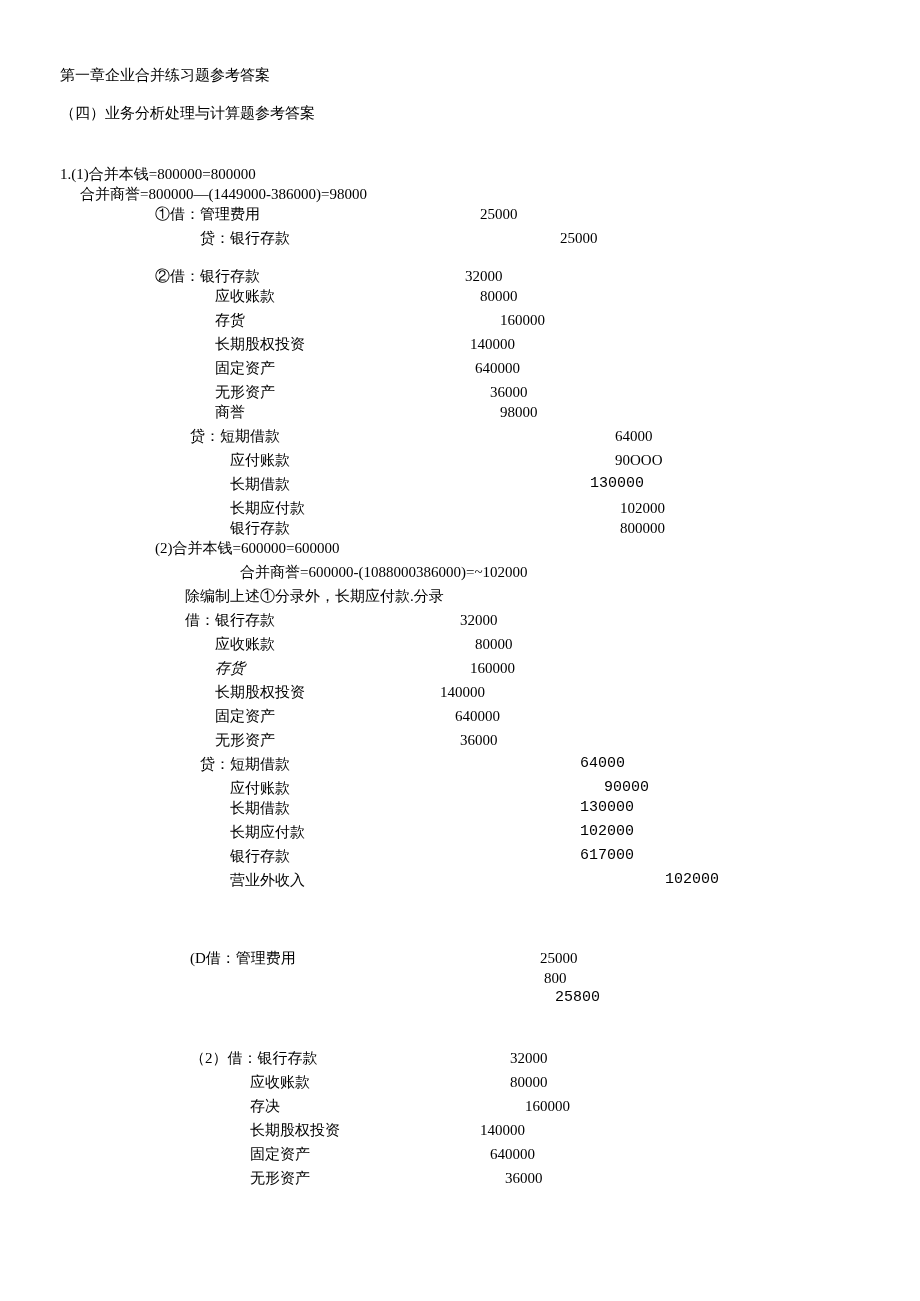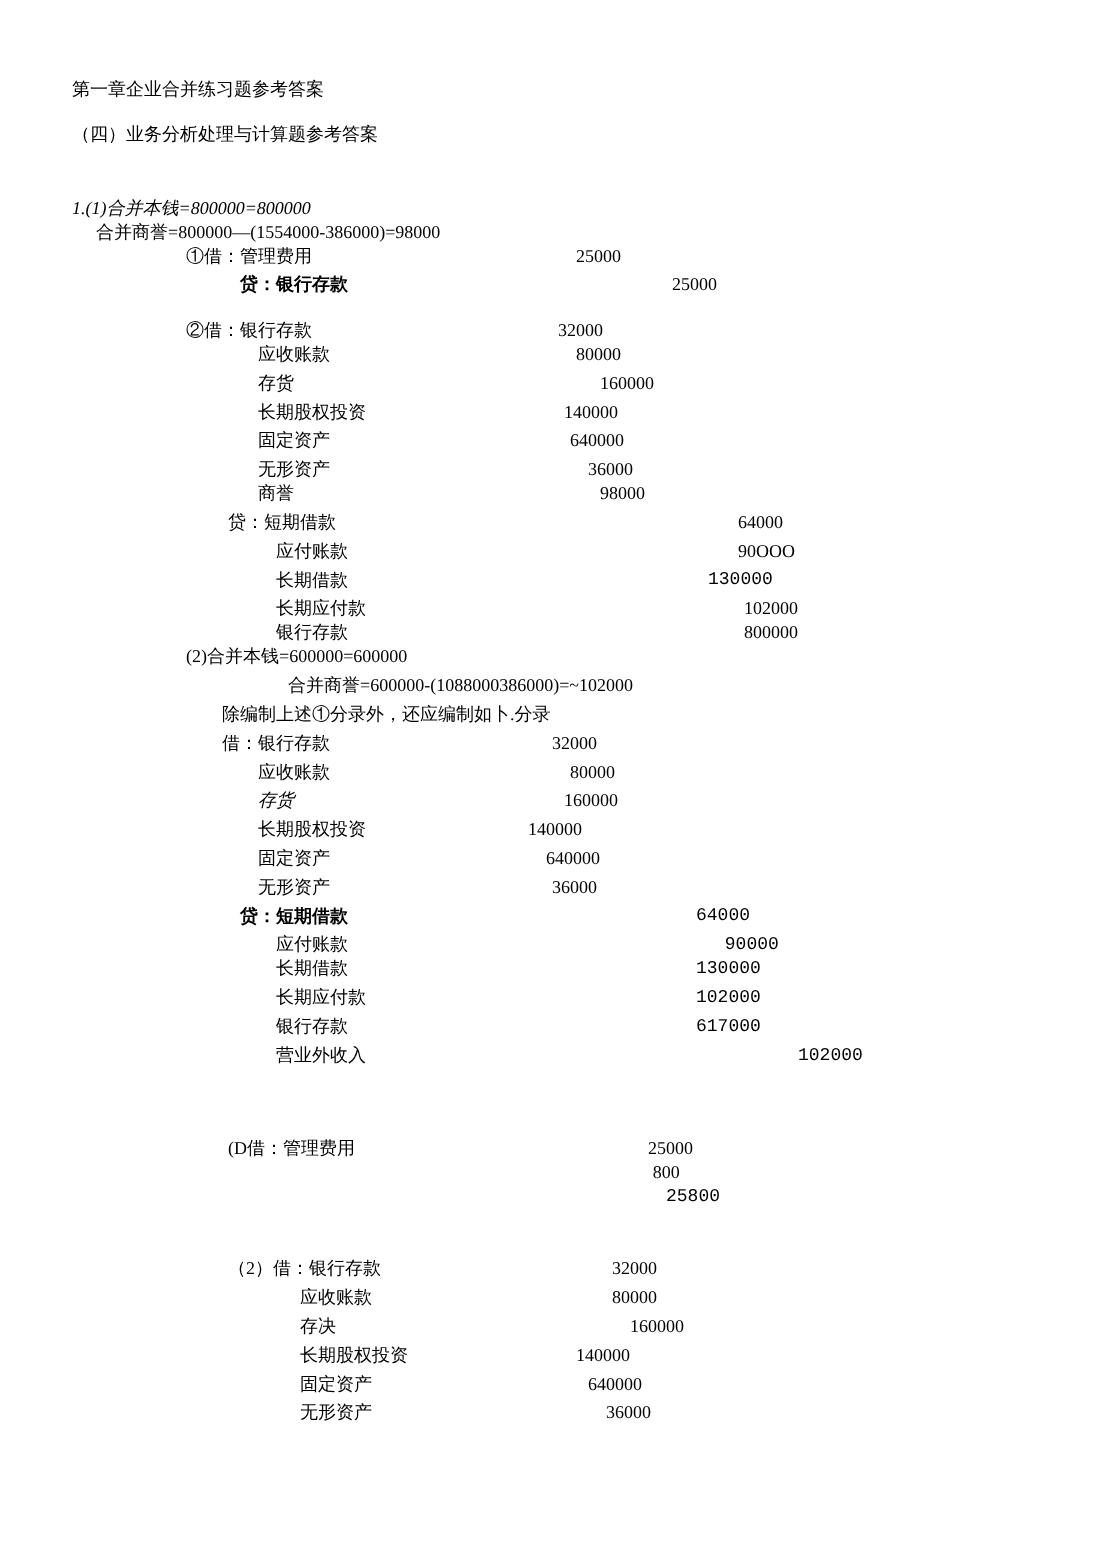--- a/index.html
+++ b/index.html
@@ -17,45 +17,45 @@
       text-align: left;
       padding-right: 55px;
       margin-bottom: 18px;
     }
     .section-title {
       margin-bottom: 40px;
     }
     .spacer-sm { height: 4px; }
     .spacer-md { height: 18px; }
     .spacer-lg { height: 40px; }
-    .pad-0 { padding-left: 0px; font-style: italic; }
+    .pad-0 { padding-left: 0px; }
     .pad-1 { padding-left: 20px; }
     .pad-2 { padding-left: 95px; }
-    .pad-3 { padding-left: 140px; font-weight: bold; }
+    .pad-3 { padding-left: 140px; }
     .pad-3b { padding-left: 130px; }
     .pad-4 { padding-left: 155px; }
     .pad-5 { padding-left: 170px; }
     .pad-6 { padding-left: 190px; }
     .italic { font-style: italic; }
     .abs-debit { position: absolute; left: 395px; }
     .abs-debit2 { position: absolute; left: 420px; }
     .abs-debit3 { position: absolute; left: 440px; }
     .abs-credit { position: absolute; left: 530px; font-family: Liberation Mono, monospace; }
     .abs-credit2 { position: absolute; left: 555px; }
     .abs-credit3 { position: absolute; left: 500px; }
     .rel { position: relative; height: 20px; }
   </style>
 </head>
 <body>
 
 <div class="header-title">第一章企业合并练习题参考答案</div>
 <div class="section-title">（四）业务分析处理与计算题参考答案</div>
 
 <div class="rel"><span class="pad-0">1.(1)合并本钱=800000=800000</span></div>
-<div class="rel"><span class="pad-1">合并商誉=800000—(1554000-386000)=98000</span></div>
+<div class="rel"><span class="pad-1">合并商誉=800000—(1449000-386000)=98000</span></div>
 
 <div class="rel">
   <span class="pad-2">①借：管理费用</span>
   <span class="abs-debit2">25000</span>
 </div>
 <div class="spacer-sm"></div>
 <div class="rel">
   <span class="pad-3">贷：银行存款</span>
   <span class="abs-credit3">25000</span>
 </div>
@@ -116,21 +116,21 @@
 </div>
 <div class="rel">
   <span class="pad-5">银行存款</span>
   <span class="abs-credit2" style="left:560px">800000</span>
 </div>
 
 <div class="rel"><span class="pad-2">(2)合并本钱=600000=600000</span></div>
 <div class="spacer-sm"></div>
 <div class="rel"><span style="padding-left:180px">合并商誉=600000-(1088000386000)=~102000</span></div>
 <div class="spacer-sm"></div>
-<div class="rel"><span style="padding-left:125px">除编制上述①分录外，还应编制如卜.分录</span></div>
+<div class="rel"><span style="padding-left:125px">除编制上述①分录外，长期应付款.分录</span></div>
 <div class="spacer-sm"></div>
 
 <div class="rel">
   <span style="padding-left:125px">借：银行存款</span>
   <span class="abs-debit" style="left:400px">32000</span>
 </div>
 <div class="spacer-sm"></div>
 <div class="rel">
   <span class="pad-4">应收账款</span>
   <span class="abs-debit" style="left:415px">80000</span>

